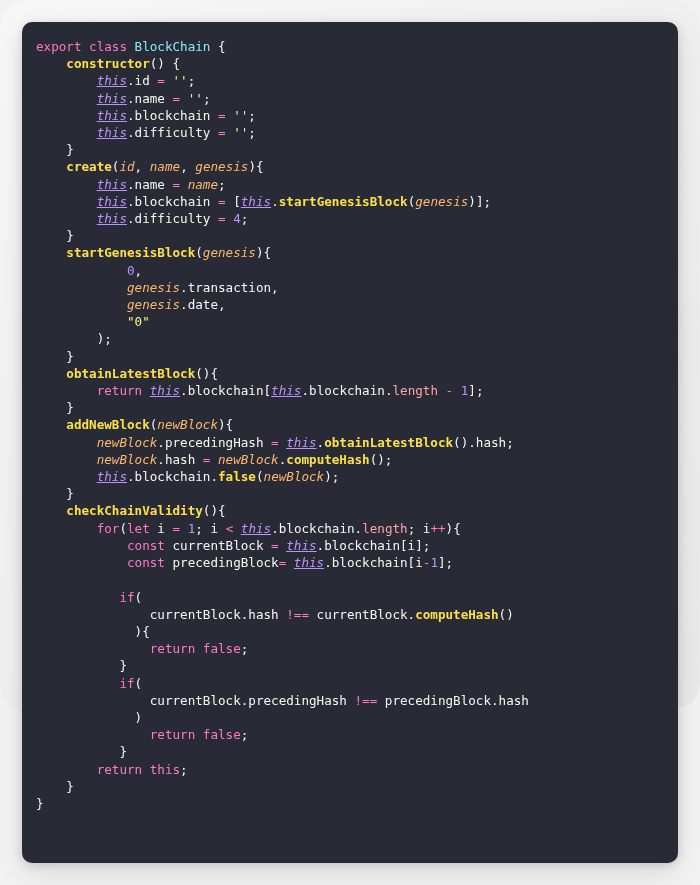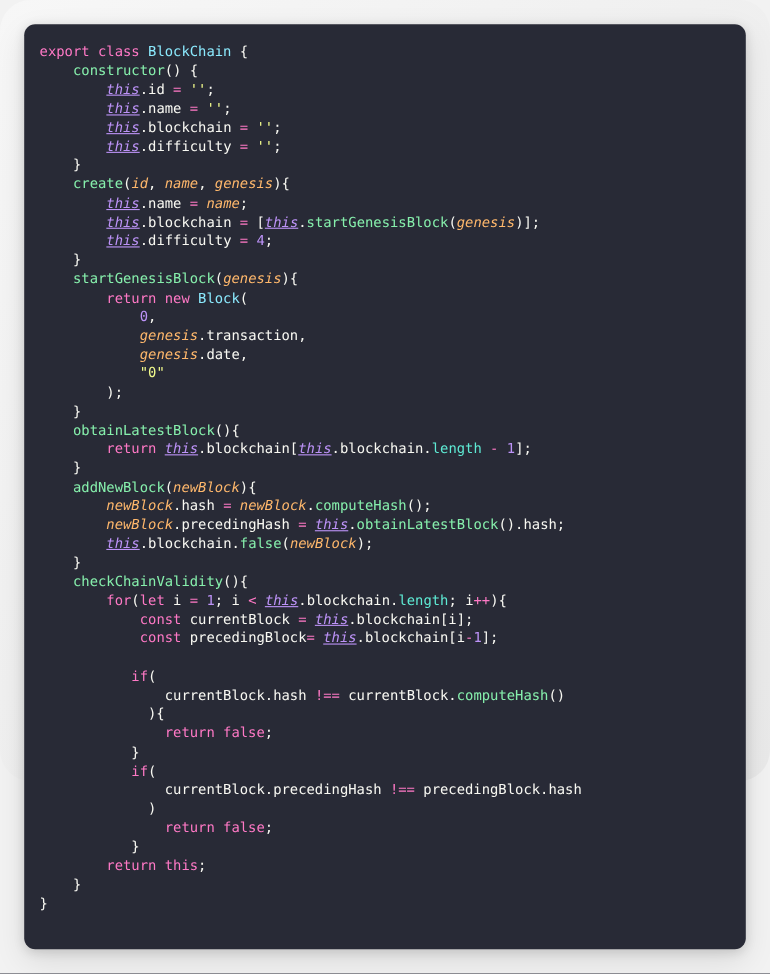--- a/index.html
+++ b/index.html
@@ -44,61 +44,60 @@
     white-space: pre;
     tab-size: 4;
   }
   .ln {
     display: block;
     min-height: 17.2px;
   }
   
   .t-kw   { color: #ff79c6; }            
   .t-cls  { color: #8be9fd; }            
-  .t-fn   { color: #86efac; }            
+  .t-fn   { color: #fde047; font-weight: bold; }            
   .t-this { color: #bd93f8; font-style: italic; text-decoration: underline; }  
   .t-par  { color: #ffb86c; font-style: italic; }  
   .t-prop { color: #f8f8f2; }            
   .t-str  { color: #f1fa8c; }            
   .t-num  { color: #bd93f8; }            
   .t-op   { color: #ff79c6; }            
   .t-pun  { color: #f8f8f2; }            
-  .t-bltn { color: #5eead4; }            
+  .t-bltn { color: #fca5a5; }            
 </style>
 </head>
 <body>
 
 <div id="app">
   <div id="code-card">
     <pre id="code-block"><span class="ln"><span class="t-kw">export </span><span class="t-kw">class </span><span class="t-cls">BlockChain</span><span class="t-pun"> {</span>
 </span><span class="ln"><span class="t-pun">    </span><span class="t-fn">constructor</span><span class="t-pun">() {</span>
 </span><span class="ln"><span class="t-pun">        </span><span class="t-this">this</span><span class="t-pun">.</span><span class="t-prop">id</span><span class="t-op"> = </span><span class="t-str">''</span><span class="t-pun">;</span>
 </span><span class="ln"><span class="t-pun">        </span><span class="t-this">this</span><span class="t-pun">.</span><span class="t-prop">name</span><span class="t-op"> = </span><span class="t-str">''</span><span class="t-pun">;</span>
 </span><span class="ln"><span class="t-pun">        </span><span class="t-this">this</span><span class="t-pun">.</span><span class="t-prop">blockchain</span><span class="t-op"> = </span><span class="t-str">''</span><span class="t-pun">;</span>
 </span><span class="ln"><span class="t-pun">        </span><span class="t-this">this</span><span class="t-pun">.</span><span class="t-prop">difficulty</span><span class="t-op"> = </span><span class="t-str">''</span><span class="t-pun">;</span>
 </span><span class="ln"><span class="t-pun">    }</span>
 </span><span class="ln"><span class="t-pun">    </span><span class="t-fn">create</span><span class="t-pun">(</span><span class="t-par">id</span><span class="t-pun">, </span><span class="t-par">name</span><span class="t-pun">, </span><span class="t-par">genesis</span><span class="t-pun">){</span>
 </span><span class="ln"><span class="t-pun">        </span><span class="t-this">this</span><span class="t-pun">.</span><span class="t-prop">name</span><span class="t-op"> = </span><span class="t-par">name</span><span class="t-pun">;</span>
 </span><span class="ln"><span class="t-pun">        </span><span class="t-this">this</span><span class="t-pun">.</span><span class="t-prop">blockchain</span><span class="t-op"> = </span><span class="t-pun">[</span><span class="t-this">this</span><span class="t-pun">.</span><span class="t-fn">startGenesisBlock</span><span class="t-pun">(</span><span class="t-par">genesis</span><span class="t-pun">)];</span>
 </span><span class="ln"><span class="t-pun">        </span><span class="t-this">this</span><span class="t-pun">.</span><span class="t-prop">difficulty</span><span class="t-op"> = </span><span class="t-num">4</span><span class="t-pun">;</span>
 </span><span class="ln"><span class="t-pun">    }</span>
 </span><span class="ln"><span class="t-pun">    </span><span class="t-fn">startGenesisBlock</span><span class="t-pun">(</span><span class="t-par">genesis</span><span class="t-pun">){</span>
-</span><span class="ln"><span class="t-pun">        </span><span class="t-kw">return </span><span class="t-kw">new </span><span class="t-cls">Block</span><span class="t-pun">(</span>
 </span><span class="ln"><span class="t-pun">            </span><span class="t-num">0</span><span class="t-pun">,</span>
 </span><span class="ln"><span class="t-pun">            </span><span class="t-par">genesis</span><span class="t-pun">.</span><span class="t-prop">transaction</span><span class="t-pun">,</span>
 </span><span class="ln"><span class="t-pun">            </span><span class="t-par">genesis</span><span class="t-pun">.</span><span class="t-prop">date</span><span class="t-pun">,</span>
 </span><span class="ln"><span class="t-pun">            </span><span class="t-str">"0"</span>
 </span><span class="ln"><span class="t-pun">        );</span>
 </span><span class="ln"><span class="t-pun">    }</span>
 </span><span class="ln"><span class="t-pun">    </span><span class="t-fn">obtainLatestBlock</span><span class="t-pun">(){</span>
 </span><span class="ln"><span class="t-pun">        </span><span class="t-kw">return </span><span class="t-this">this</span><span class="t-pun">.</span><span class="t-prop">blockchain</span><span class="t-pun">[</span><span class="t-this">this</span><span class="t-pun">.</span><span class="t-prop">blockchain</span><span class="t-pun">.</span><span class="t-bltn">length</span><span class="t-op"> - </span><span class="t-num">1</span><span class="t-pun">];</span>
 </span><span class="ln"><span class="t-pun">    }</span>
 </span><span class="ln"><span class="t-pun">    </span><span class="t-fn">addNewBlock</span><span class="t-pun">(</span><span class="t-par">newBlock</span><span class="t-pun">){</span>
+</span><span class="ln"><span class="t-pun">        </span><span class="t-par">newBlock</span><span class="t-pun">.</span><span class="t-prop">precedingHash</span><span class="t-op"> = </span><span class="t-this">this</span><span class="t-pun">.</span><span class="t-fn">obtainLatestBlock</span><span class="t-pun">().</span><span class="t-prop">hash</span><span class="t-pun">;</span>
 </span><span class="ln"><span class="t-pun">        </span><span class="t-par">newBlock</span><span class="t-pun">.</span><span class="t-prop">hash</span><span class="t-op"> = </span><span class="t-par">newBlock</span><span class="t-pun">.</span><span class="t-fn">computeHash</span><span class="t-pun">();</span>
-</span><span class="ln"><span class="t-pun">        </span><span class="t-par">newBlock</span><span class="t-pun">.</span><span class="t-prop">precedingHash</span><span class="t-op"> = </span><span class="t-this">this</span><span class="t-pun">.</span><span class="t-fn">obtainLatestBlock</span><span class="t-pun">().</span><span class="t-prop">hash</span><span class="t-pun">;</span>
 </span><span class="ln"><span class="t-pun">        </span><span class="t-this">this</span><span class="t-pun">.</span><span class="t-prop">blockchain</span><span class="t-pun">.</span><span class="t-fn">false</span><span class="t-pun">(</span><span class="t-par">newBlock</span><span class="t-pun">);</span>
 </span><span class="ln"><span class="t-pun">    }</span>
 </span><span class="ln"><span class="t-pun">    </span><span class="t-fn">checkChainValidity</span><span class="t-pun">(){</span>
 </span><span class="ln"><span class="t-pun">        </span><span class="t-kw">for</span><span class="t-pun">(</span><span class="t-kw">let </span><span class="t-prop">i</span><span class="t-op"> = </span><span class="t-num">1</span><span class="t-pun">; </span><span class="t-prop">i</span><span class="t-op"> &lt; </span><span class="t-this">this</span><span class="t-pun">.</span><span class="t-prop">blockchain</span><span class="t-pun">.</span><span class="t-bltn">length</span><span class="t-pun">; </span><span class="t-prop">i</span><span class="t-op">++</span><span class="t-pun">){</span>
 </span><span class="ln"><span class="t-pun">            </span><span class="t-kw">const </span><span class="t-prop">currentBlock</span><span class="t-op"> = </span><span class="t-this">this</span><span class="t-pun">.</span><span class="t-prop">blockchain</span><span class="t-pun">[</span><span class="t-prop">i</span><span class="t-pun">];</span>
 </span><span class="ln"><span class="t-pun">            </span><span class="t-kw">const </span><span class="t-prop">precedingBlock</span><span class="t-op">= </span><span class="t-this">this</span><span class="t-pun">.</span><span class="t-prop">blockchain</span><span class="t-pun">[</span><span class="t-prop">i</span><span class="t-op">-</span><span class="t-num">1</span><span class="t-pun">];</span>
 </span><span class="ln">
 </span><span class="ln"><span class="t-pun">           </span><span class="t-kw">if</span><span class="t-pun">(</span>
 </span><span class="ln"><span class="t-pun">               </span><span class="t-prop">currentBlock</span><span class="t-pun">.</span><span class="t-prop">hash</span><span class="t-op"> !== </span><span class="t-prop">currentBlock</span><span class="t-pun">.</span><span class="t-fn">computeHash</span><span class="t-pun">()</span>
 </span><span class="ln"><span class="t-pun">             ){</span>

